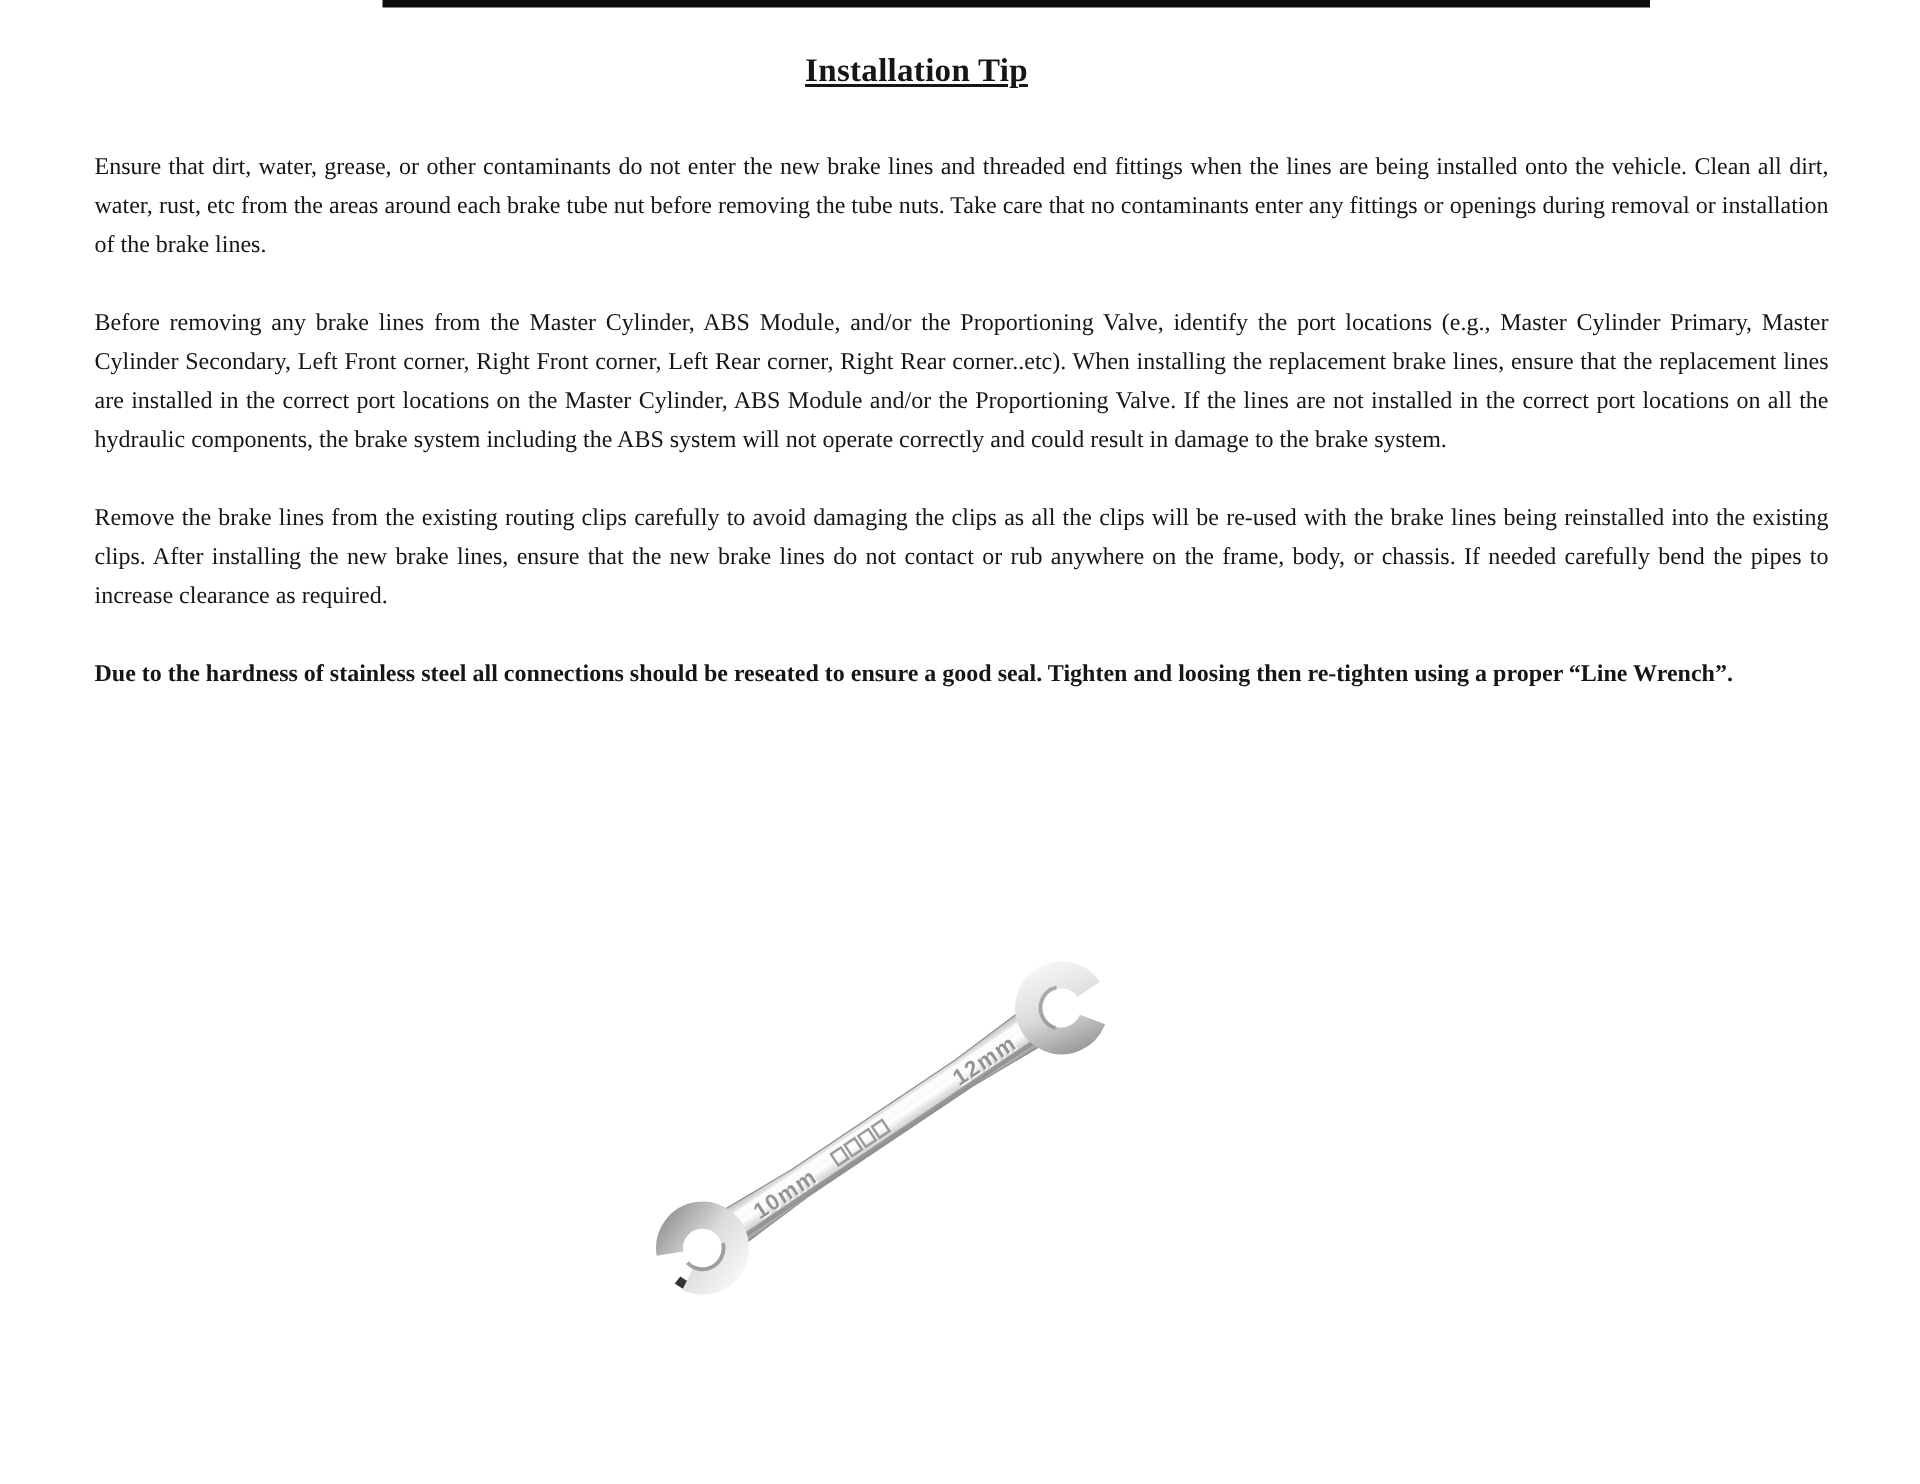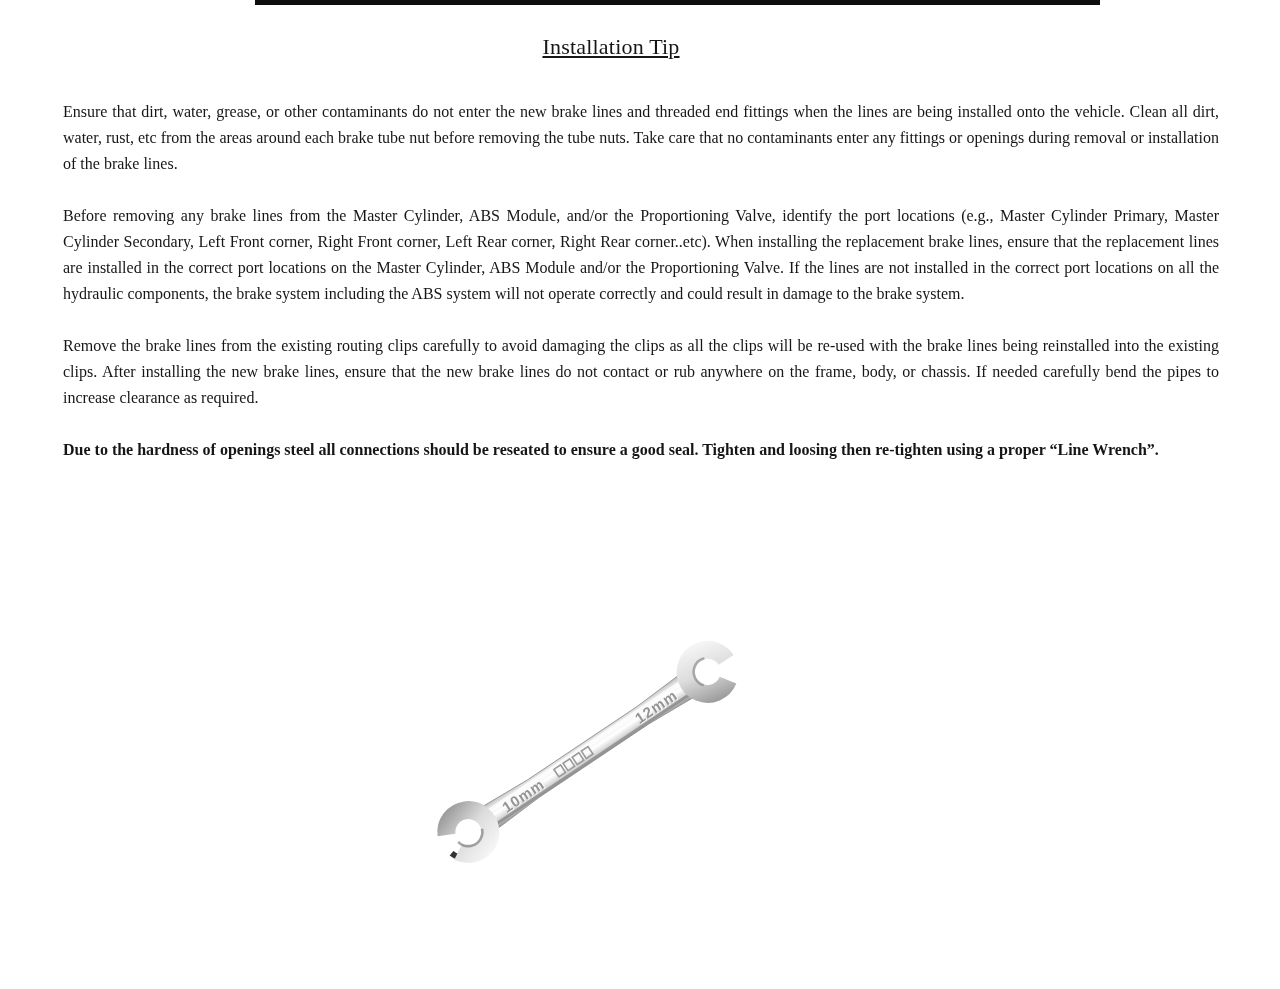--- a/index.html
+++ b/index.html
@@ -29,21 +29,21 @@
     top: 0;
     width: 1156px;
   }
   .title-row {
     margin: 34px 60px 39px 0; 
     text-align: center;
   }
   h1.doc-title {
     display: inline;
     font-size: 22px;
-    font-weight: normal;
+    font-weight: bold;
     text-decoration: underline;
     letter-spacing: 0.2px;
     margin: 0;
   }
   p.body-para {
     font-size: 16px;
     line-height: 26px;
     text-align: justify;
     margin: 26px 0 0 0;
   }
@@ -73,21 +73,21 @@
   <div class="title-row">
     <h1 class="doc-title">Installation Tip</h1>
   </div>
 
   <p class="body-para">Ensure that dirt, water, grease, or other contaminants do not enter the new brake lines and threaded end fittings when the lines are being installed onto the vehicle. Clean all dirt, water, rust, etc from the areas around each brake tube nut before removing the tube nuts. Take care that no contaminants enter any fittings or openings during removal or installation of the brake lines.</p>
 
   <p class="body-para">Before removing any brake lines from the Master Cylinder, ABS Module, and/or the Proportioning Valve, identify the port locations (e.g., Master Cylinder Primary, Master Cylinder Secondary, Left Front corner, Right Front corner, Left Rear corner, Right Rear corner..etc). When installing the replacement brake lines, ensure that the replacement lines are installed in the correct port locations on the Master Cylinder, ABS Module and/or the Proportioning Valve. If the lines are not installed in the correct port locations on all the hydraulic components, the brake system including the ABS system will not operate correctly and could result in damage to the brake system.</p>
 
   <p class="body-para">Remove the brake lines from the existing routing clips carefully to avoid damaging the clips as all the clips will be re-used with the brake lines being reinstalled into the existing clips. After installing the new brake lines, ensure that the new brake lines do not contact or rub anywhere on the frame, body, or chassis. If needed carefully bend the pipes to increase clearance as required.</p>
 
-  <p class="body-para bold">Due to the hardness of openings steel all connections should be reseated to ensure a good seal. Tighten and loosing then re-tighten using a proper “Line Wrench”.</p>
+  <p class="body-para bold">Due to the hardness of stainless steel all connections should be reseated to ensure a good seal. Tighten and loosing then re-tighten using a proper “Line Wrench”.</p>
 </div>
 
 <div class="wrench-wrap">
   <svg width="360" height="280" viewBox="0 0 360 280">
     <defs>
       <linearGradient id="shaftGrad" x1="0" y1="0" x2="0" y2="1">
         <stop offset="0" stop-color="#b4b4b4"></stop>
         <stop offset="0.22" stop-color="#ededed"></stop>
         <stop offset="0.5" stop-color="#ffffff"></stop>
         <stop offset="0.78" stop-color="#cccccc"></stop>

